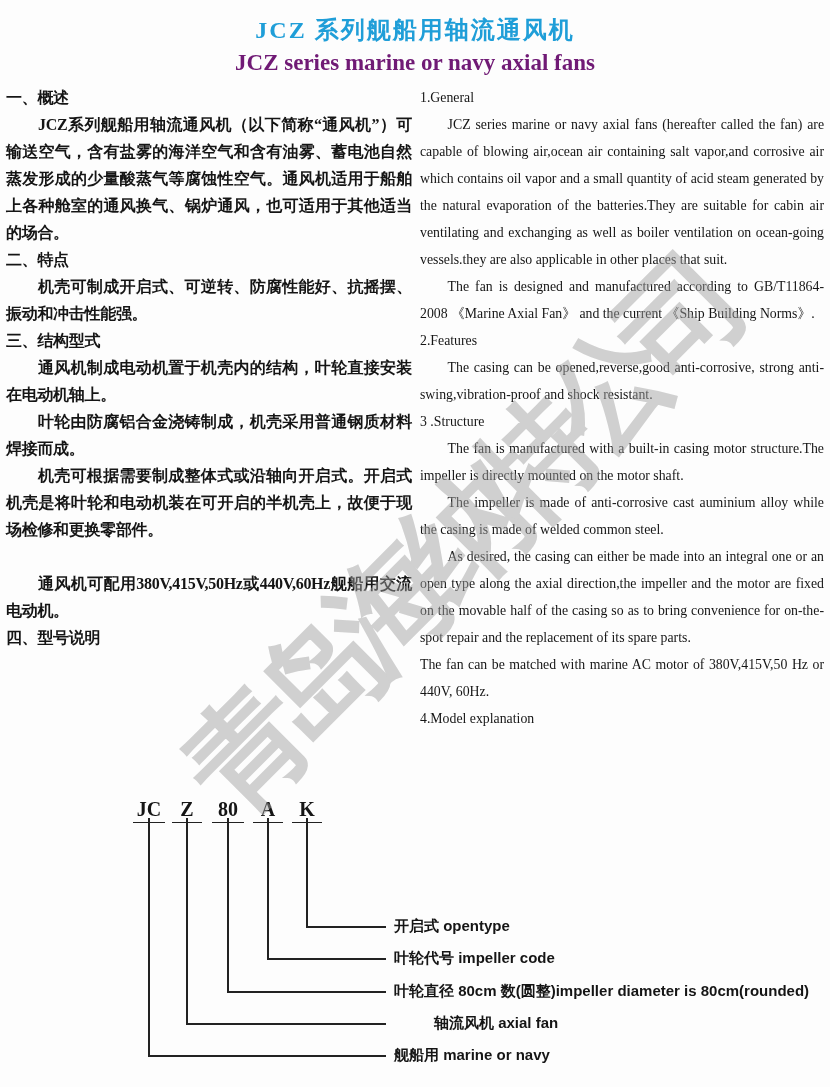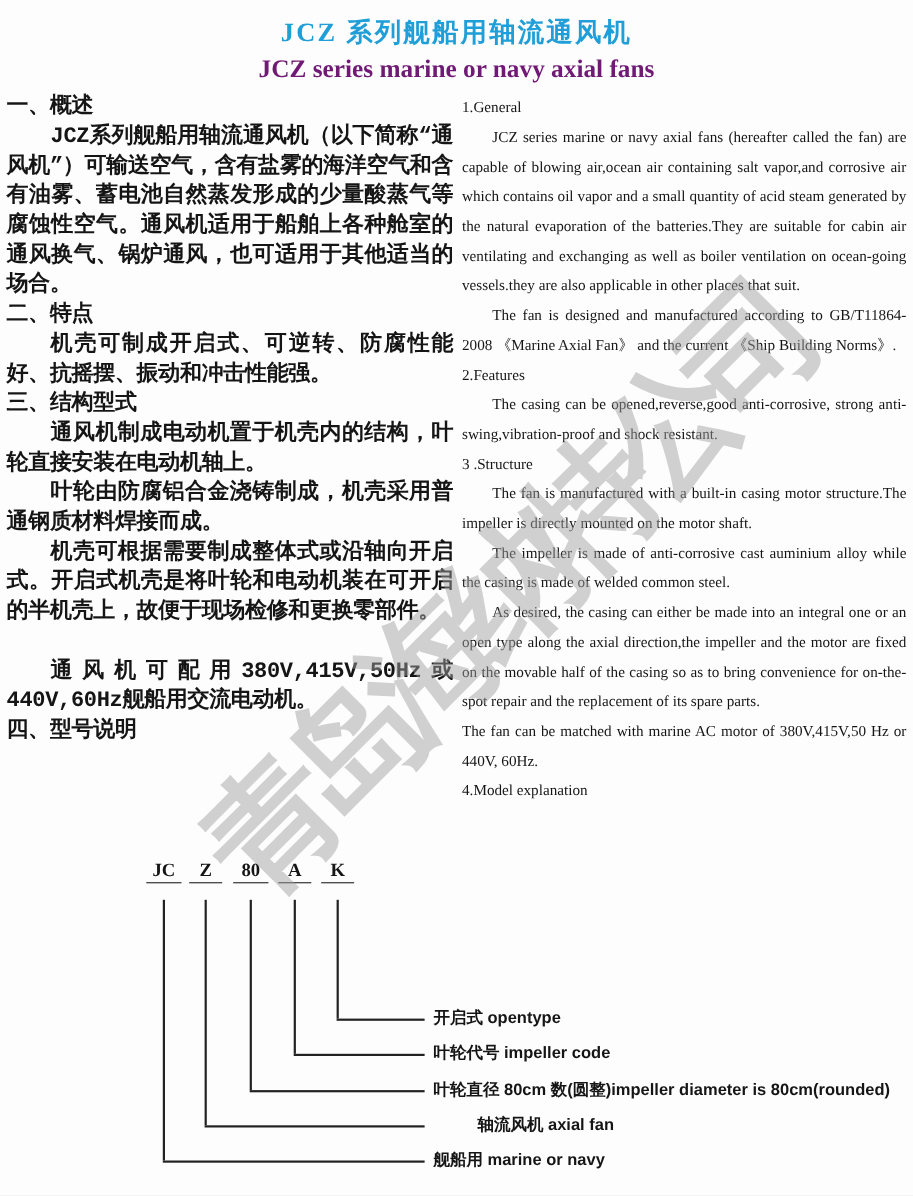--- a/index.html
+++ b/index.html
@@ -22,23 +22,23 @@
   .title-en{
     font-size:23px;font-weight:bold;
     color:#701a75;line-height:27px;margin-top:1px;
     font-family:"Liberation Serif", serif;
   }
   
   .columns{position:absolute;top:84px;left:6px;width:818px;display:flex;}
   .col{text-align:justify;}
   .col-left{
     width:406px;
-    font-size:20px;line-height:27px;
+    font-size:16px;line-height:27px;
     font-weight:bold;letter-spacing:-0.3px;
-    font-family:Liberation Mono, monospace;
+    font-family:Liberation Serif, serif;
   }
   .col-right{
     width:404px;margin-left:8px;
     font-size:13.8px;line-height:27px;
     font-family:"Liberation Serif", serif;
   }
   p{margin:0;}
   .zh-heading{font-weight:bold;}
   .en-heading{font-weight:normal;}
   .indent{text-indent:2em;}
@@ -49,22 +49,22 @@
     position:absolute;left:150px;top:735px;
     font-size:120px;font-weight:bold;
     color:#a0a0a0;opacity:0.48;
     letter-spacing:-18px;white-space:nowrap;
     transform:rotate(-45deg);transform-origin:0 0;
     pointer-events:none;z-index:5;
     font-family:"Liberation Serif", serif;
   }
   
   .code{
-    position:absolute;top:781px;text-align:center;
-    font-size:17px;font-weight:bold;
+    position:absolute;top:798px;text-align:center;
+    font-size:20px;font-weight:bold;
     border-bottom:1.5px solid #222;padding-bottom:1px;
     font-family:"Liberation Serif", serif;
   }
   .code0{left:133px;width:32px;}
   .code1{left:172px;width:30px;}
   .code2{left:212px;width:32px;}
   .code3{left:253px;width:30px;}
   .code4{left:292px;width:30px;}
   .vline{position:absolute;width:1.5px;background:#222;top:818px;}
   .vl0{left:148px;height:237px;}

